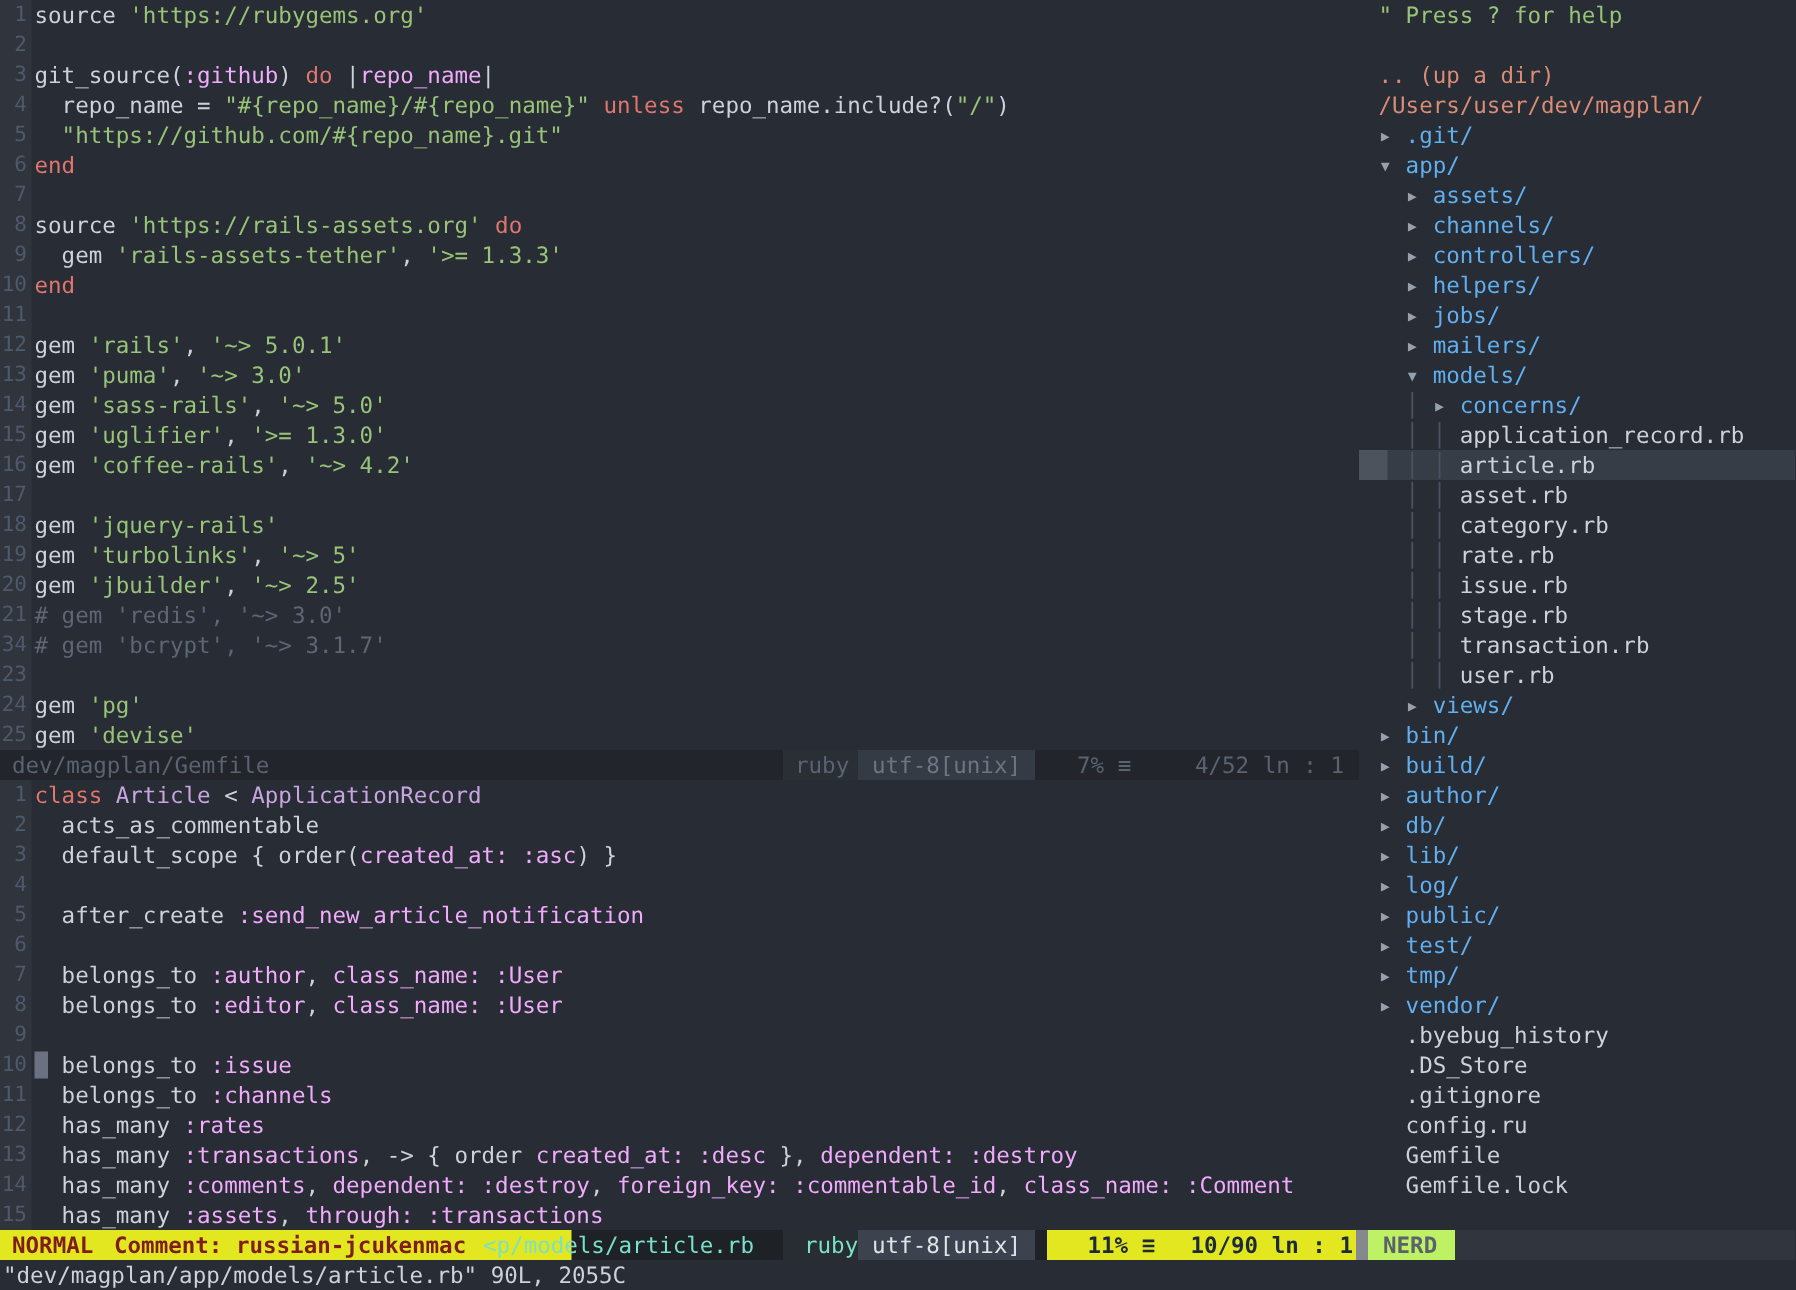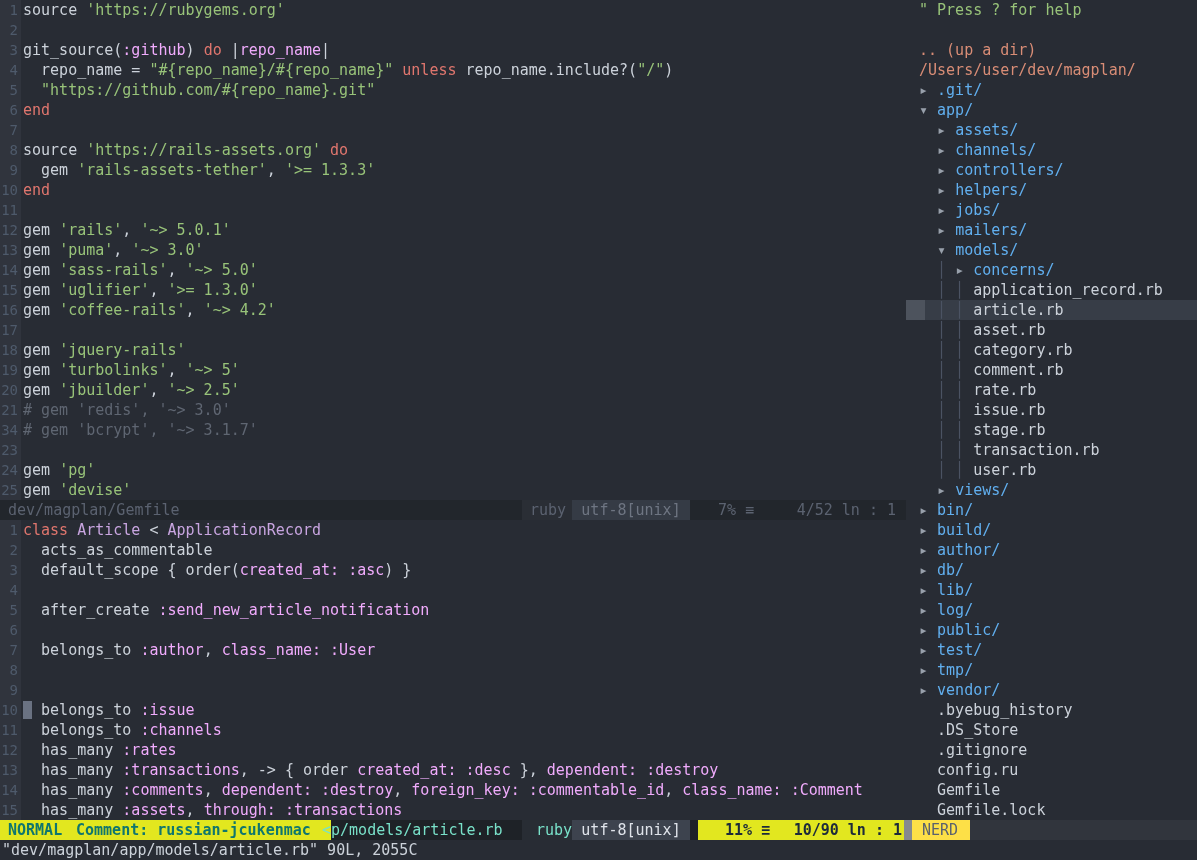--- a/index.html
+++ b/index.html
@@ -25,27 +25,27 @@
 .s-cur{background:#6a7282}
 .trow{height:20px;line-height:20px;white-space:pre;padding-left:13px;position:relative}
 .trow.hl{background:#373d47}
 .trow.hl::before{content:"";position:absolute;left:0;top:0;width:19px;height:20px;background:#4d535d}
 .sl{position:absolute;height:20px;line-height:20px}
 .seg{position:absolute;top:0;height:20px;line-height:20px}
 #sl-top{left:0;top:500px;width:906px;background:#22262c;color:#5b6270}
 #sl-top .seg-ruby{left:522px;width:50px;background:#2a2e35}
 #sl-top .seg-enc{left:572px;width:118px;background:#353b45;text-align:center;color:#6e7582}
 #sl-bot{left:0;top:820px;width:904px;background:#1e2227}
-#sl-bot .seg-mode{left:0;width:331px;background:#e2e71f;color:#0f766e}
+#sl-bot .seg-mode{left:0;width:381px;background:#e2e71f;color:#7f1d1d}
 #sl-bot .seg-ruby{left:522px;width:50px;background:#282d34}
 #sl-bot .seg-enc{left:572px;width:118px;background:#3d434e;text-align:center;color:#dfe3ea}
 #sl-bot .seg-pos{left:698px;width:212px;background:#e2e71f;color:#1c2a3a}
 #sl-nerd{left:904px;top:820px;width:293px}
 #sl-nerd .nerd-div{left:0;width:8px;background:#85898e}
-#sl-nerd .nerd-dark{left:8px;width:78px;background:#fde047;color:#5b626d;font-weight:normal}
+#sl-nerd .nerd-dark{left:8px;width:78px;background:#bef264;color:#5b626d;font-weight:bold}
 #sl-nerd .nerd-light{left:66px;width:227px;background:#31353d}
 #cmdline{position:absolute;left:0;top:840px;width:1197px;height:20px;line-height:20px;padding-left:2px;color:#ccd2da;white-space:pre}
 .abs{position:absolute;top:0}
 b.mode{font-weight:bold}
 </style>
 </head>
 <body>
 
 <div id="win-top" class="win">
     <div class="row"><span class="gut">1</span><span class="code"><span class="s-pl">source </span><span class="s-str">'https://rubygems.org'</span></span></div>
@@ -86,21 +86,21 @@
 </div>
 
 <div id="win-bot" class="win">
     <div class="row"><span class="gut">1</span><span class="code"><span class="s-kw">class </span><span class="s-cls">Article</span><span class="s-pl"> &lt; </span><span class="s-cls">ApplicationRecord</span></span></div>
     <div class="row"><span class="gut">2</span><span class="code"><span class="s-pl">  acts_as_commentable</span></span></div>
     <div class="row"><span class="gut">3</span><span class="code"><span class="s-pl">  default_scope { order(</span><span class="s-sym">created_at:</span><span class="s-pl"> </span><span class="s-sym">:asc</span><span class="s-pl">) }</span></span></div>
     <div class="row"><span class="gut">4</span><span class="code"></span></div>
     <div class="row"><span class="gut">5</span><span class="code"><span class="s-pl">  after_create </span><span class="s-sym">:send_new_article_notification</span></span></div>
     <div class="row"><span class="gut">6</span><span class="code"></span></div>
     <div class="row"><span class="gut">7</span><span class="code"><span class="s-pl">  belongs_to </span><span class="s-sym">:author</span><span class="s-pl">, </span><span class="s-sym">class_name:</span><span class="s-pl"> </span><span class="s-sym">:User</span></span></div>
-    <div class="row"><span class="gut">8</span></div>
+    <div class="row"><span class="gut">8</span><span class="code"><span class="s-pl">  belongs_to </span><span class="s-sym">:editor</span><span class="s-pl">, </span><span class="s-sym">class_name:</span><span class="s-pl"> </span><span class="s-sym">:User</span></span></div>
     <div class="row"><span class="gut">9</span><span class="code"></span></div>
     <div class="row"><span class="gut">10</span><span class="code"><span class="s-cur"> </span><span class="s-pl"> belongs_to </span><span class="s-sym">:issue</span></span></div>
     <div class="row"><span class="gut">11</span><span class="code"><span class="s-pl">  belongs_to </span><span class="s-sym">:channels</span></span></div>
     <div class="row"><span class="gut">12</span><span class="code"><span class="s-pl">  has_many </span><span class="s-sym">:rates</span></span></div>
     <div class="row"><span class="gut">13</span><span class="code"><span class="s-pl">  has_many </span><span class="s-sym">:transactions</span><span class="s-pl">, -&gt; { order </span><span class="s-sym">created_at:</span><span class="s-pl"> </span><span class="s-sym">:desc</span><span class="s-pl"> }, </span><span class="s-sym">dependent:</span><span class="s-pl"> </span><span class="s-sym">:destroy</span></span></div>
     <div class="row"><span class="gut">14</span><span class="code"><span class="s-pl">  has_many </span><span class="s-sym">:comments</span><span class="s-pl">, </span><span class="s-sym">dependent:</span><span class="s-pl"> </span><span class="s-sym">:destroy</span><span class="s-pl">, </span><span class="s-sym">foreign_key:</span><span class="s-pl"> </span><span class="s-sym">:commentable_id</span><span class="s-pl">, </span><span class="s-sym">class_name:</span><span class="s-pl"> </span><span class="s-sym">:Comment</span></span></div>
     <div class="row"><span class="gut">15</span><span class="code"><span class="s-pl">  has_many </span><span class="s-sym">:assets</span><span class="s-pl">, </span><span class="s-sym">through:</span><span class="s-pl"> </span><span class="s-sym">:transactions</span></span></div>
   </div>
 
 <div id="sl-bot" class="sl">
@@ -131,21 +131,20 @@
     <div class="trow"><span class="s-pl">  </span><span class="s-arr">▸ </span><span class="s-dir">controllers/</span></div>
     <div class="trow"><span class="s-pl">  </span><span class="s-arr">▸ </span><span class="s-dir">helpers/</span></div>
     <div class="trow"><span class="s-pl">  </span><span class="s-arr">▸ </span><span class="s-dir">jobs/</span></div>
     <div class="trow"><span class="s-pl">  </span><span class="s-arr">▸ </span><span class="s-dir">mailers/</span></div>
     <div class="trow"><span class="s-pl">  </span><span class="s-arr">▾ </span><span class="s-dir">models/</span></div>
     <div class="trow"><span class="s-pl">  </span><span class="s-dim">│ </span><span class="s-arr">▸ </span><span class="s-dir">concerns/</span></div>
     <div class="trow"><span class="s-pl">  </span><span class="s-dim">│ │ </span><span class="s-pl">application_record.rb</span></div>
     <div class="trow hl"><span class="s-pl">  </span><span class="s-dim">│ │ </span><span class="s-pl">article.rb</span></div>
     <div class="trow"><span class="s-pl">  </span><span class="s-dim">│ │ </span><span class="s-pl">asset.rb</span></div>
     <div class="trow"><span class="s-pl">  </span><span class="s-dim">│ │ </span><span class="s-pl">category.rb</span></div>
-    <div class="trow"><span class="s-pl">  </span><span class="s-dim">│ │ </span><span class="s-pl">comment.rb</span></div>
     <div class="trow"><span class="s-pl">  </span><span class="s-dim">│ │ </span><span class="s-pl">rate.rb</span></div>
     <div class="trow"><span class="s-pl">  </span><span class="s-dim">│ │ </span><span class="s-pl">issue.rb</span></div>
     <div class="trow"><span class="s-pl">  </span><span class="s-dim">│ │ </span><span class="s-pl">stage.rb</span></div>
     <div class="trow"><span class="s-pl">  </span><span class="s-dim">│ │ </span><span class="s-pl">transaction.rb</span></div>
     <div class="trow"><span class="s-pl">  </span><span class="s-dim">│ │ </span><span class="s-pl">user.rb</span></div>
     <div class="trow"><span class="s-pl">  </span><span class="s-arr">▸ </span><span class="s-dir">views/</span></div>
     <div class="trow"><span class="s-arr">▸ </span><span class="s-dir">bin/</span></div>
     <div class="trow"><span class="s-arr">▸ </span><span class="s-dir">build/</span></div>
     <div class="trow"><span class="s-arr">▸ </span><span class="s-dir">author/</span></div>
     <div class="trow"><span class="s-arr">▸ </span><span class="s-dir">db/</span></div>

